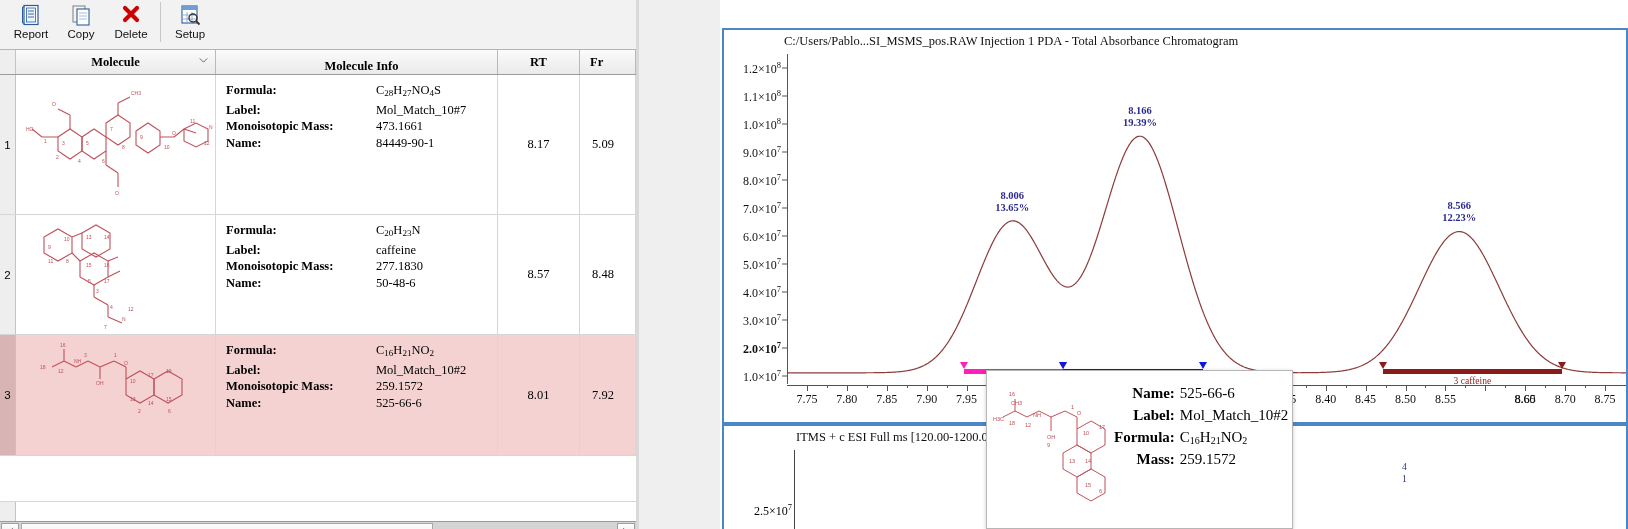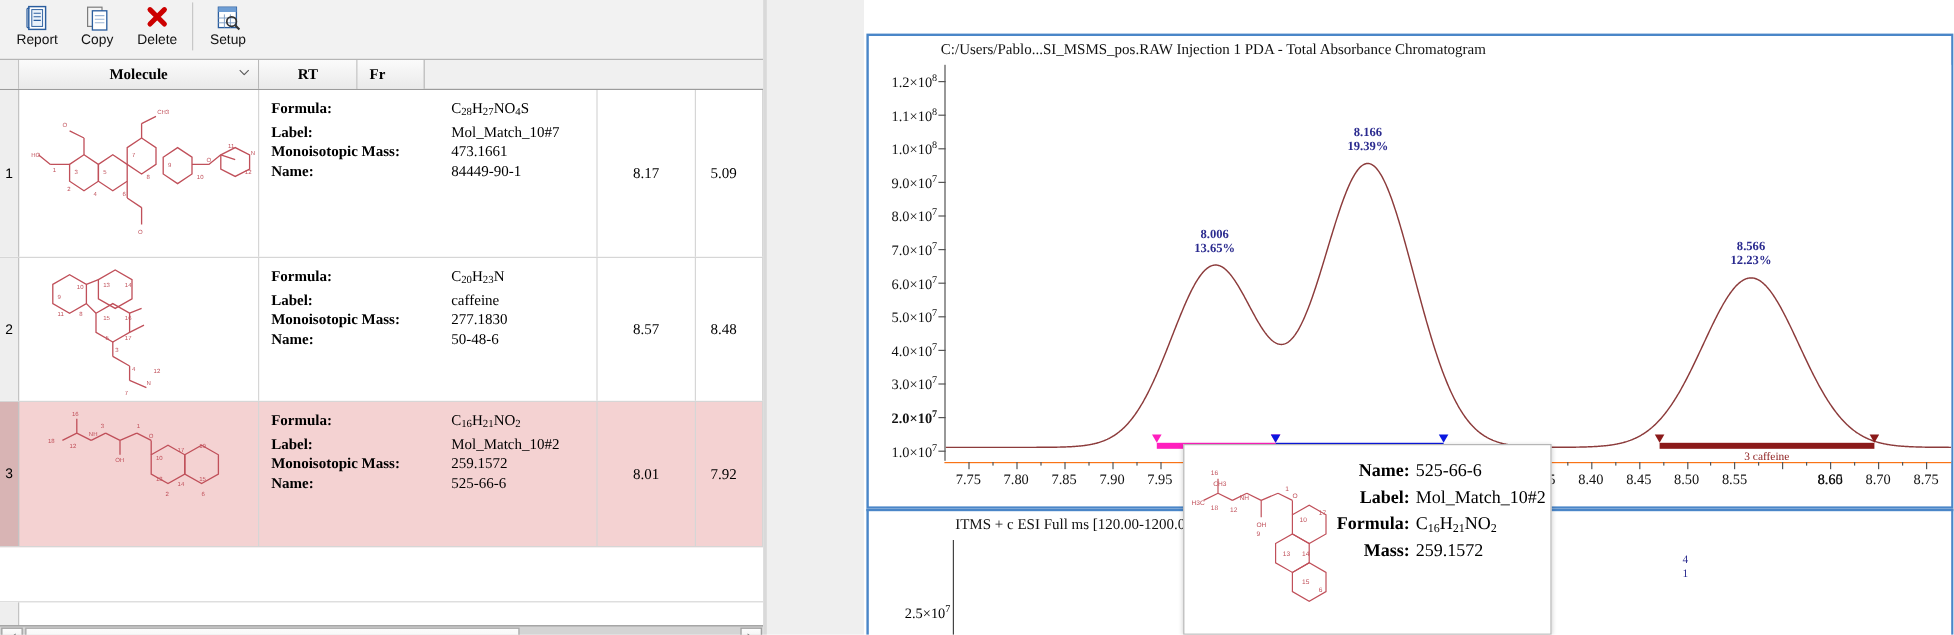--- a/index.html
+++ b/index.html
@@ -145,21 +145,21 @@
     padding-right:7px; white-space:nowrap;
     font-size:12px; font-family:"Liberation Serif", serif; color:#111;
   }
   .ytick::after {
     content:""; position:absolute; right:0; top:50%; width:6px; height:1px;
     background:#555;
   }
   .ytick sup { font-size:8.5px; }
 
   #xaxis {
-    position:absolute; left:63px; right:0; bottom:36px; height:1px; background:#f97316;margin-top:16px;
+    position:absolute; left:63px; right:0; bottom:36px; height:1px; background:#be185d;margin-top:16px;
   }
   .xtick-mark { position:absolute; top:0; width:1px; height:6px; background:#555; }
   .xtick-mark.minor { height:3px; }
   .xtick-lab {
     position:absolute; top:7px; transform:translateX(-50%);
     font-size:12px; font-family:"Liberation Serif", serif; color:#111; white-space:nowrap;
   }
 
   .peak-label {
     position:absolute; transform:translateX(-50%); text-align:center;
@@ -277,20 +277,23 @@
   </div>
 
   <div id="table-wrap">
     <div id="table-header">
       <div class="th c-idx"></div>
       <div class="th c-mol">
         <span>Molecule</span>
         <svg class="sort-caret" viewBox="0 0 10 6">
           <path d="M0.5 0.5 L5 5 L9.5 0.5" fill="none" stroke="#5a5a5a" stroke-width="1.1"></path>
         </svg>
+      </div>
+      <div class="th c-info">
+        <span>Molecule Info</span>
       </div>
       <div class="th c-rt">
         <span>RT</span>
       </div>
       <div class="th c-fr">
         <span>Fr</span>
       </div>
     </div>
 
     <div id="table-body">

